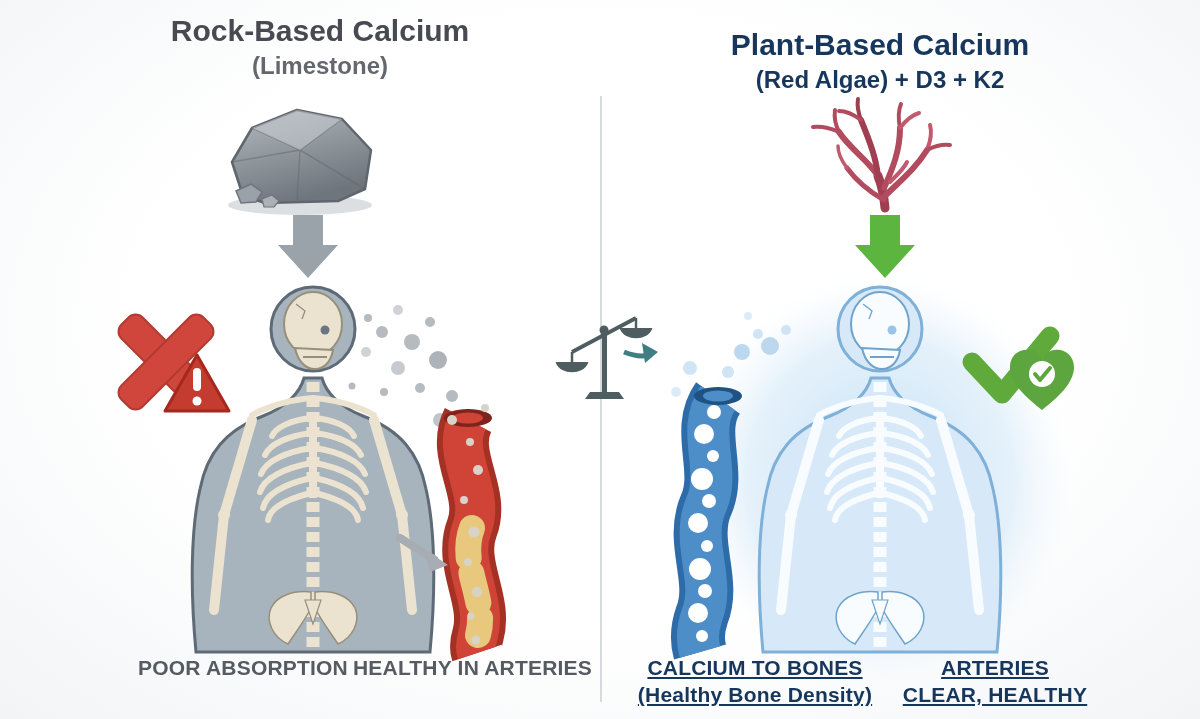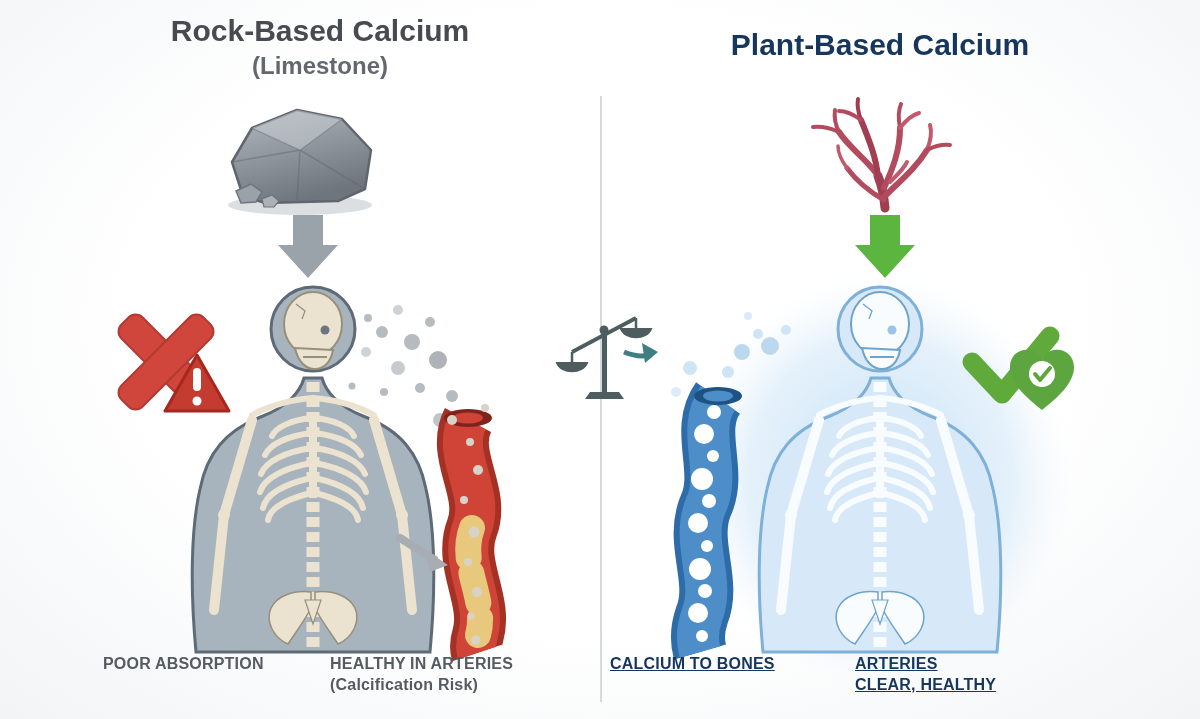--- a/index.html
+++ b/index.html
@@ -11,21 +11,21 @@
   .art{position:absolute;left:0;top:0;width:1200px;height:719px;}
   .hdr{position:absolute;text-align:center;line-height:1.15;}
   .hdr-left{left:60px;top:14px;width:520px;}
   .hdr-right{left:620px;top:14px;width:520px;}
   .hdr .title{font-size:30px;font-weight:bold;margin:0;}
   .hdr-left .title{color:#474b51;}
   .hdr-right .title{color:#16365c;margin-top:14px;}
   .hdr .sub{font-size:24px;font-weight:bold;margin-top:3px;}
   .hdr-left .sub{color:#63686e;}
   .hdr-right .sub{color:#16365c;}
-  .lbl{position:absolute;text-align:left;font-weight:bold;font-size:16px;letter-spacing:.2px;line-height:1.3;}
+  .lbl{position:absolute;text-align:center;font-weight:bold;font-size:21px;letter-spacing:.2px;line-height:1.3;}
   .lbl-left{color:#565b62;}
   .lbl-right{color:#16365c;text-decoration:underline;}
   .lbl-poor{left:103px;top:654px;width:280px;}
   .lbl-art{left:330px;top:654px;width:285px;}
   .lbl-bones{left:610px;top:654px;width:290px;}
   .lbl-clear{left:855px;top:654px;width:280px;}
 </style>
 </head>
 <body>
 
@@ -240,30 +240,31 @@
       <path d="M1035,374 l5,6 l10,-12" stroke="#5da53f" stroke-width="4" fill="none" stroke-linecap="round" stroke-linejoin="round"></path>
     </g>
   </svg>
 
   <div class="hdr hdr-left">
     <div class="title">Rock-Based Calcium</div>
     <div class="sub">(Limestone)</div>
   </div>
   <div class="hdr hdr-right">
     <div class="title">Plant-Based Calcium</div>
+    <div class="sub">(Red Algae) + D3 + K2</div>
   </div>
 
   <div class="lbl lbl-left lbl-poor">
     <div>POOR ABSORPTION</div>
   </div>
   <div class="lbl lbl-left lbl-art">
     <div>HEALTHY IN ARTERIES</div>
-    <div>(Calcification Risk)</div>
   </div>
   <div class="lbl lbl-right lbl-bones">
     <div>CALCIUM TO BONES</div>
+    <div>(Healthy Bone Density)</div>
   </div>
   <div class="lbl lbl-right lbl-clear">
     <div>ARTERIES</div>
     <div>CLEAR, HEALTHY</div>
   </div>
 
 </div>
 
 </body></html>

